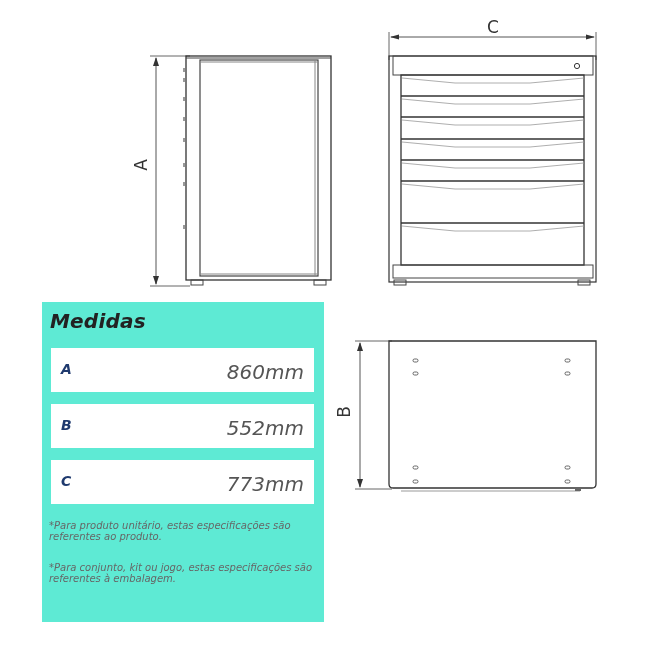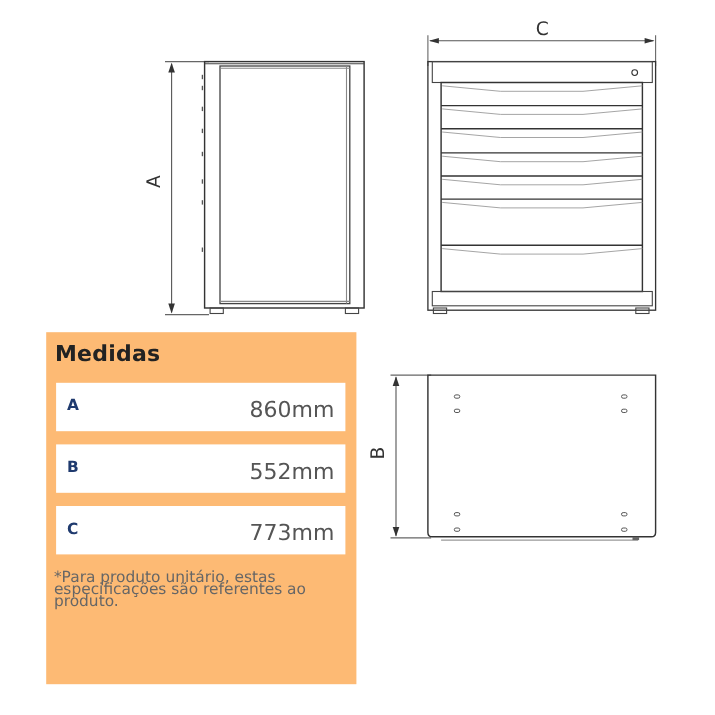--- a/index.html
+++ b/index.html
@@ -1,24 +1,24 @@
 <!DOCTYPE html>
 <html><head>
 <meta charset="utf-8">
 <style>
   html, body { margin:0; padding:0; }
   body { width:650px; height:650px; background:#ffffff; position:relative; overflow:hidden;
          font-family:"DejaVu Sans", sans-serif; }
   .drawing { position:absolute; left:0; top:0; }
-  .panel { position:absolute; left:42px; top:302px; width:282px; height:320px; background:#fdba74; }
+  .panel { position:absolute; left:42px; top:302px; width:282px; height:320px; background:#5eead4;font-style:italic; }
   .panel-title { position:absolute; left:8px; top:7px; font-size:20px; font-weight:bold; color:#222222; letter-spacing:0.2px; }
   .row { position:absolute; left:9px; width:263px; height:44px; background:#ffffff; }
   .row .lbl { position:absolute; left:10px; top:13px; font-size:14px; font-weight:bold; color:#1f3a6e; }
   .row .val { position:absolute; right:10px; top:12px; font-size:20px; color:#555555; }
-  .note { position:absolute; left:7px; width:270px; font-size:14px; line-height:11px; color:#666666; }
+  .note { position:absolute; left:7px; width:270px; font-size:10px; line-height:11px; color:#666666; }
   .dimlabel { position:absolute; font-family:"DejaVu Sans", sans-serif; font-size:17px; color:#333333; }
 </style>
 </head>
 <body>
 
 <svg class="drawing" width="650" height="650" viewBox="0 0 650 650">
 
   <g stroke="#444" fill="none" stroke-width="1">
 
     <line x1="150" y1="56" x2="190" y2="56" stroke="#666"></line>
@@ -127,13 +127,14 @@
   <div class="row" style="top:102px;">
     <span class="lbl">B</span>
     <span class="val">552mm</span>
   </div>
   <div class="row" style="top:158px;">
     <span class="lbl">C</span>
     <span class="val">773mm</span>
   </div>
 
   <div class="note" style="top:218px;">*Para produto unitário, estas especificações são referentes ao produto.</div>
+  <div class="note" style="top:260px;">*Para conjunto, kit ou jogo, estas especificações são referentes à embalagem.</div>
 </div>
 
 </body></html>

